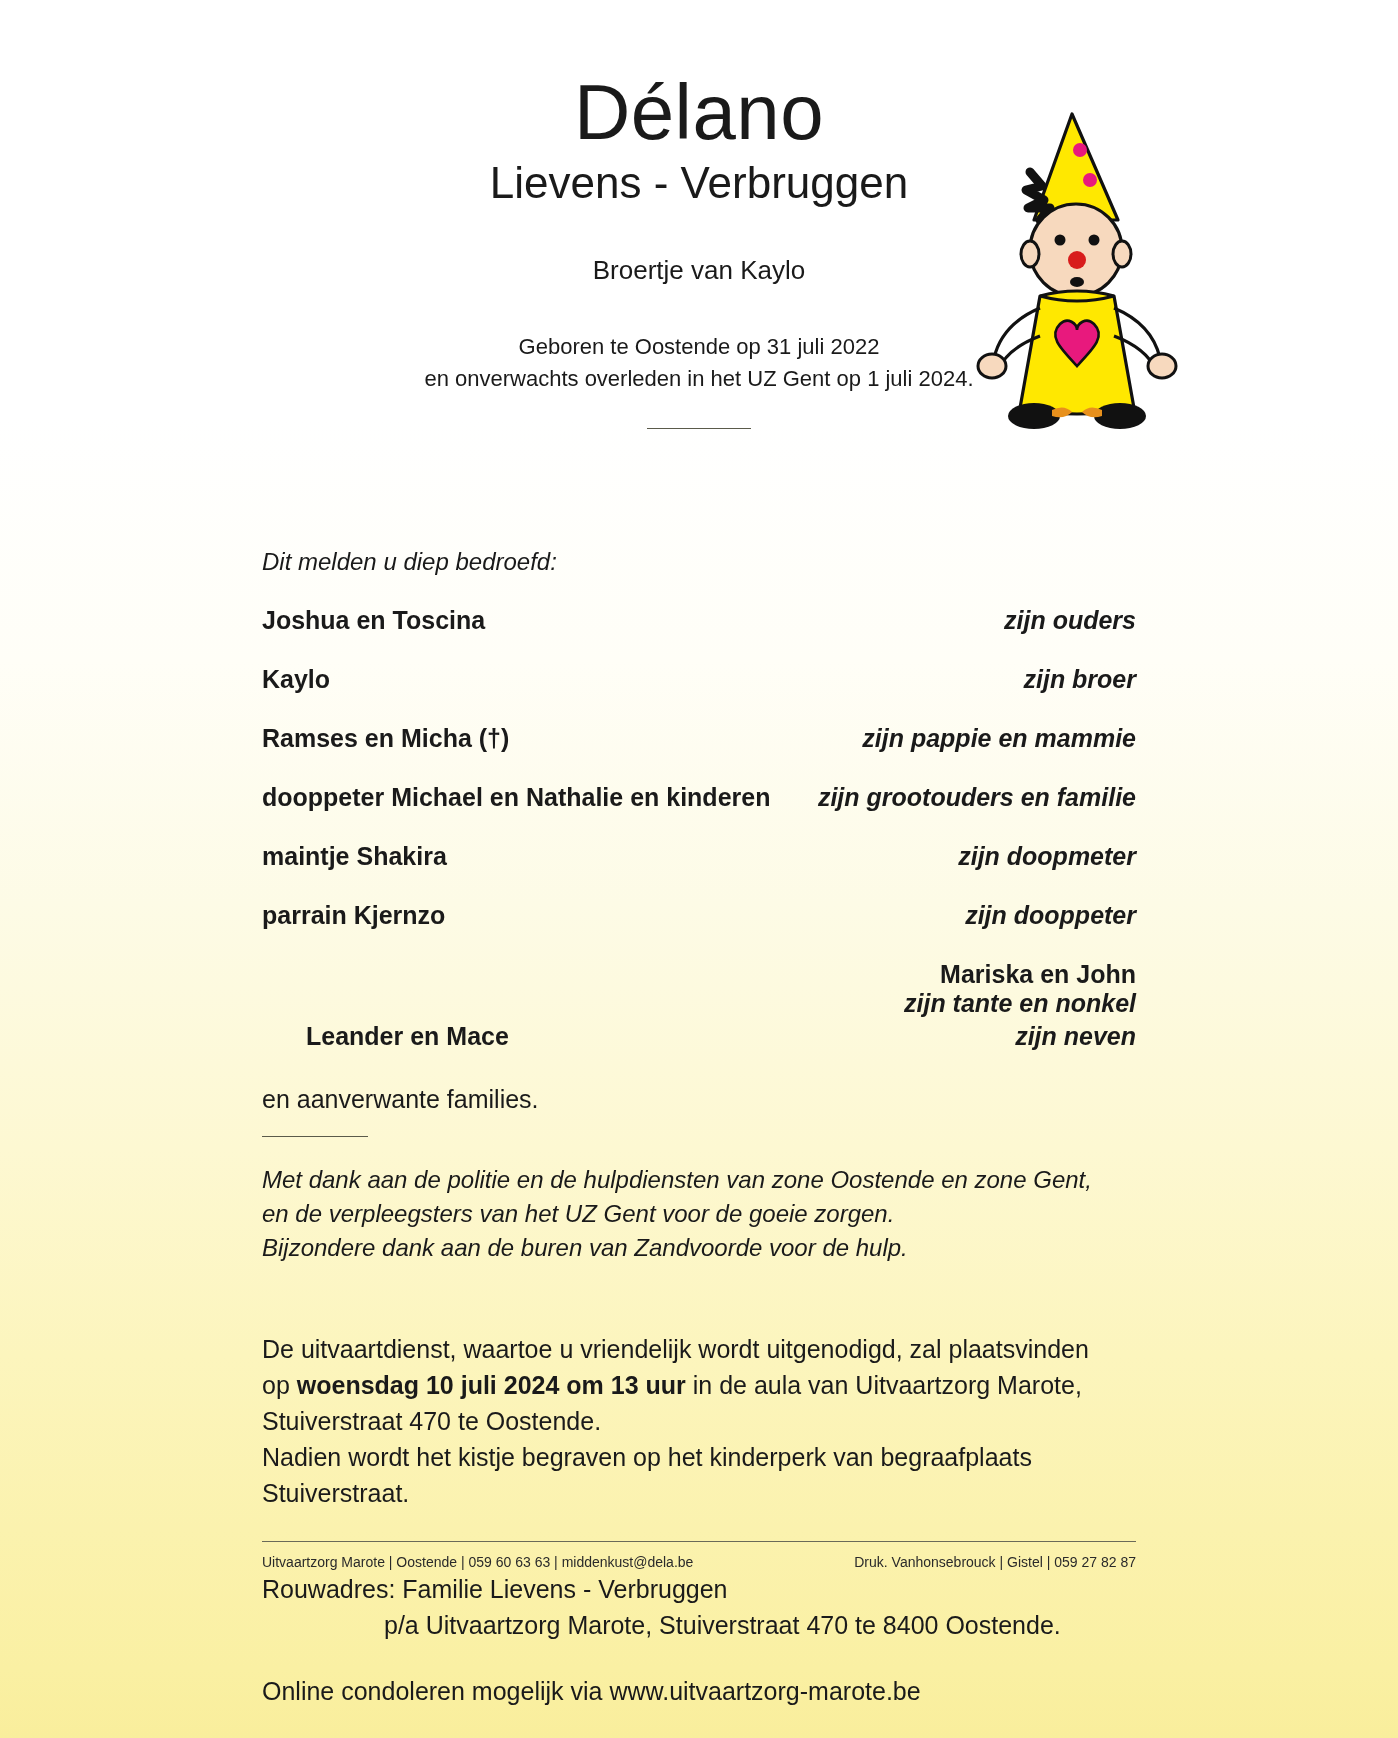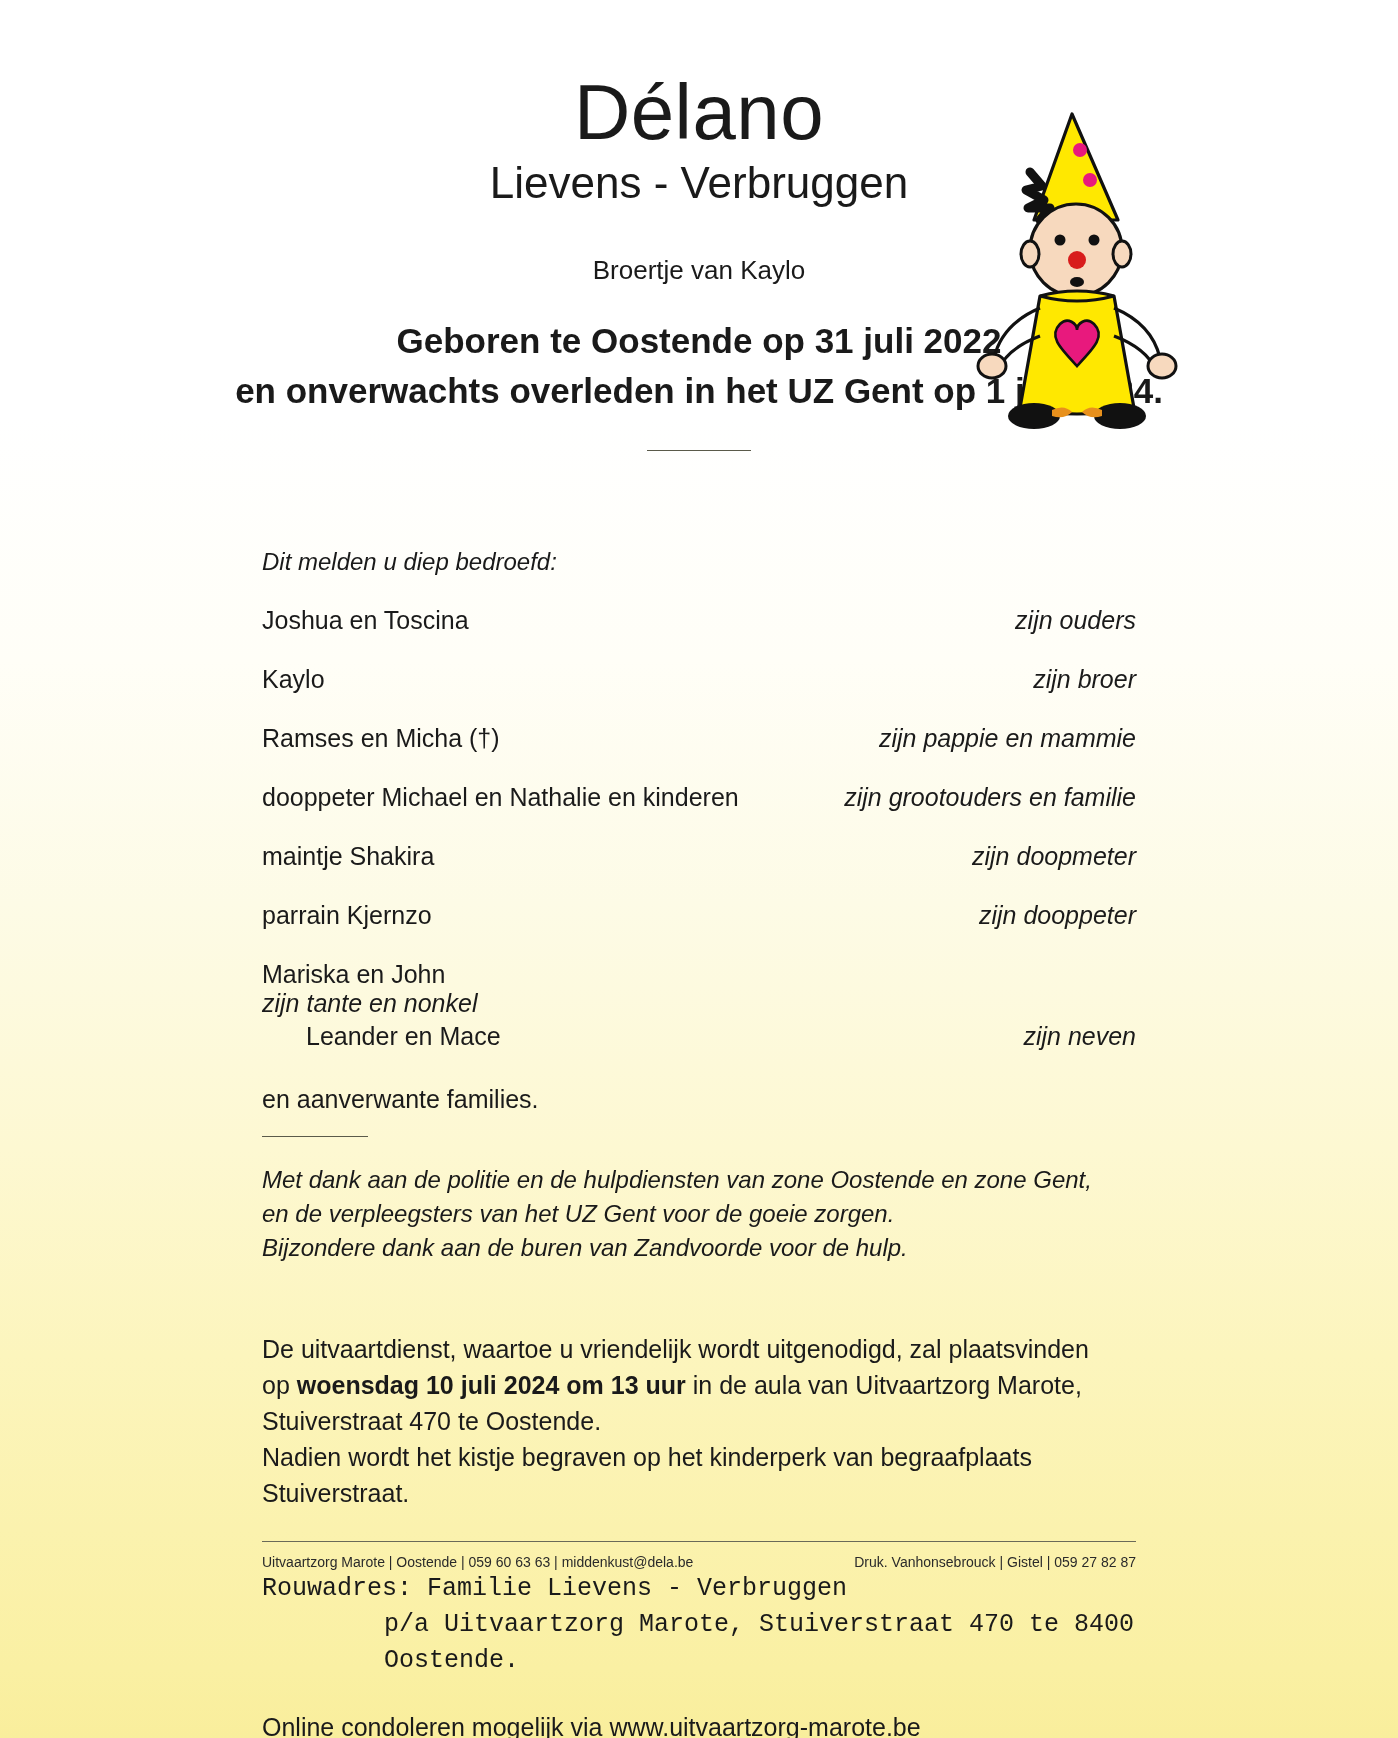--- a/index.html
+++ b/index.html
@@ -53,23 +53,23 @@
     line-height: 1.15;
   }
   .relation-lines {
     margin-top: 44px;
     font-size: 26px;
     font-weight: 300;
     color: #1a1a1a;
     line-height: 1.42;
   }
   .dates-lines {
-    margin-top: 27px;
-    font-size: 35px;
-    font-weight: 700;
+    margin-top: 42px;
+    font-size: 22px;
+    font-weight: 400;
     color: #1a1a1a;
     line-height: 1.42;
   }
 
   .rule-center {
     width: 104px;
     height: 0;
     border-top: 1.5px solid #5a5a4a;
     margin: 34px auto 0 auto;
   }
@@ -95,24 +95,24 @@
     font-style: italic;
     font-size: 24px;
     font-weight: 300;
     color: #1a1a1a;
     margin-bottom: 30px;
   }
 
   .fam-row {
     display: flex;
     justify-content: space-between;
-    align-items: flex-start;
+    align-items: flex-end;
     margin-bottom: 30px;
     font-size: 25px;
-    font-weight: 400;
+    font-weight: 700;
     color: #1a1a1a;
   }
   .fam-row.tight { margin-bottom: 4px; flex-direction: column; }
   .fam-name { text-align: left; white-space: nowrap; }
   .fam-name.indented { padding-left: 44px; }
   .fam-rel {
     text-align: right;
     font-style: italic;
     white-space: nowrap;
   }
@@ -148,21 +148,20 @@
     line-height: 1.44;
   }
   .service b { font-weight: 700; }
 
   .address-block {
     margin-top: 60px;
     font-size: 25px;
     font-weight: 300;
     color: #1a1a1a;
     line-height: 1.44;
-    font-family: Liberation Mono, monospace;
   }
   .address-second { padding-left: 122px; }
 
   .condolence {
     margin-top: 34px;
     font-size: 25px;
     font-weight: 300;
     color: #1a1a1a;
   }
 

